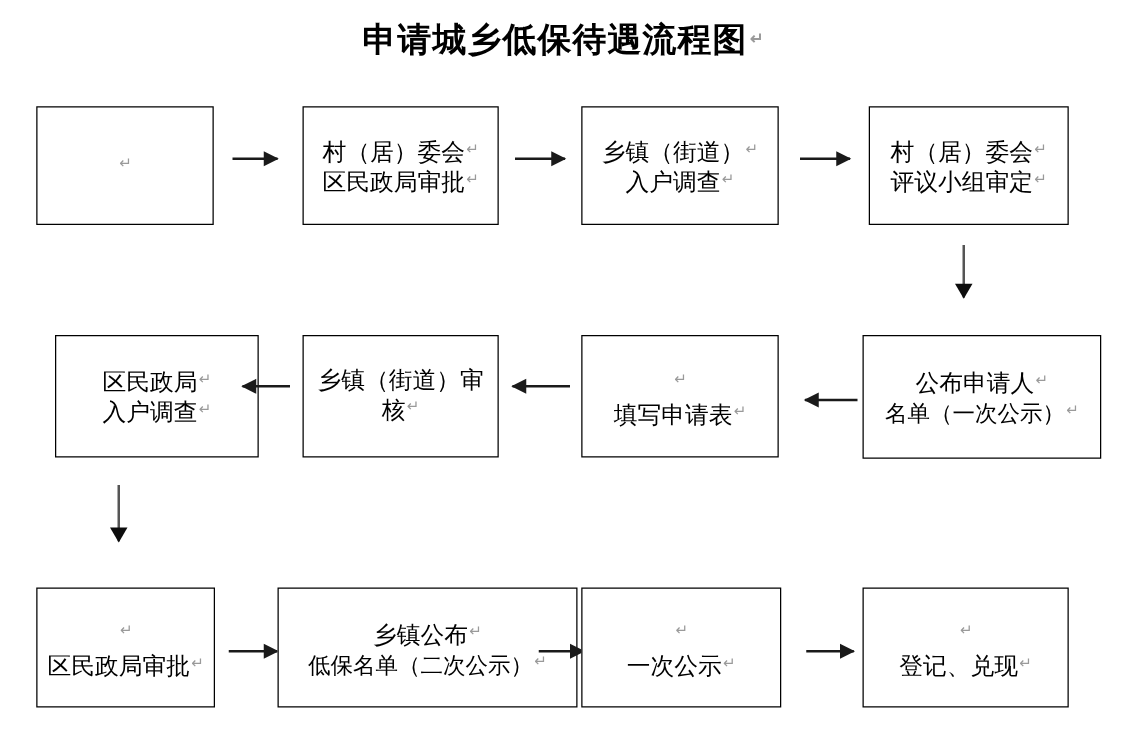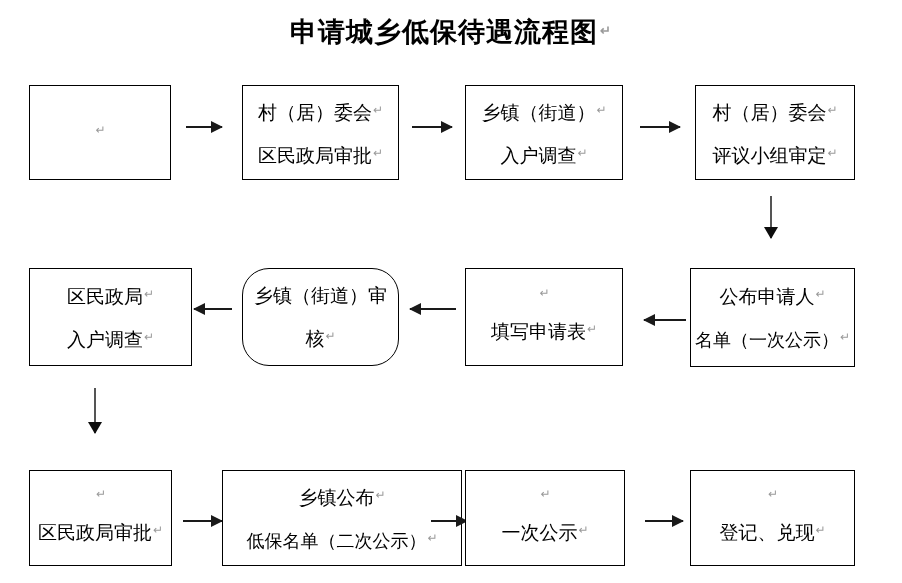--- a/index.html
+++ b/index.html
@@ -40,21 +40,21 @@
     box-sizing: border-box;
     border: 1px solid #000000;
     background: #ffffff;
     display: flex;
     flex-direction: column;
     align-items: center;
     justify-content: center;
   }
   .node .line {
     font-size: 19px;
-    line-height: 41px;
+    line-height: 20px;
     white-space: nowrap;
     text-align: center;
     font-family: "Liberation Serif", "DejaVu Serif", serif;
   }
   .node .line.small {
     font-size: 18px;
   }
   .node .line.blank {
     font-size: 13px;
     line-height: 22px;
@@ -154,51 +154,51 @@
   <div class="node" style="left:695px; top:85px; width:160px; height:95px;">
     <div class="line"><span>村（居）委会</span><span class="pil">↵</span></div>
     <div class="line"><span>评议小组审定</span><span class="pil">↵</span></div>
   </div>
 
   <div class="arrow-v" style="left:770px; top:196px; height:42px;">
     <span class="shaft"></span>
     <span class="head"></span>
   </div>
 
-  <div class="node" style="left:29px; top:268px; width:163px; height:98px;">
+  <div class="node" style="left:44px; top:268px; width:163px; height:98px;">
     <div class="line"><span>区民政局</span><span class="pil">↵</span></div>
     <div class="line"><span>入户调查</span><span class="pil">↵</span></div>
   </div>
 
   <div class="arrow-h left" style="left:194px; top:308px; width:38px;">
     <span class="shaft"></span>
     <span class="head"></span>
   </div>
 
-  <div class="node" style="left:242px; top:268px; width:157px; height:98px;border-radius:27px;">
+  <div class="node" style="left:242px; top:268px; width:157px; height:98px;">
     <div class="line"><span>乡镇（街道）审</span></div>
     <div class="line"><span>核</span><span class="pil">↵</span></div>
   </div>
 
   <div class="arrow-h left" style="left:410px; top:308px; width:46px;">
     <span class="shaft"></span>
     <span class="head"></span>
   </div>
 
   <div class="node" style="left:465px; top:268px; width:158px; height:98px;">
     <div class="line blank"><span class="pil">↵</span></div>
     <div class="line"><span>填写申请表</span><span class="pil">↵</span></div>
   </div>
 
   <div class="arrow-h left" style="left:644px; top:319px; width:42px;">
     <span class="shaft"></span>
     <span class="head"></span>
   </div>
 
-  <div class="node" style="left:690px; top:268px; width:165px; height:99px;">
+  <div class="node" style="left:690px; top:268px; width:191px; height:99px;">
     <div class="line"><span>公布申请人</span><span class="pil">↵</span></div>
     <div class="line small"><span>名单（一次公示）</span><span class="pil">↵</span></div>
   </div>
 
   <div class="arrow-v" style="left:94px; top:388px; height:45px;">
     <span class="shaft"></span>
     <span class="head"></span>
   </div>
 
   <div class="node" style="left:29px; top:470px; width:143px; height:96px;">

